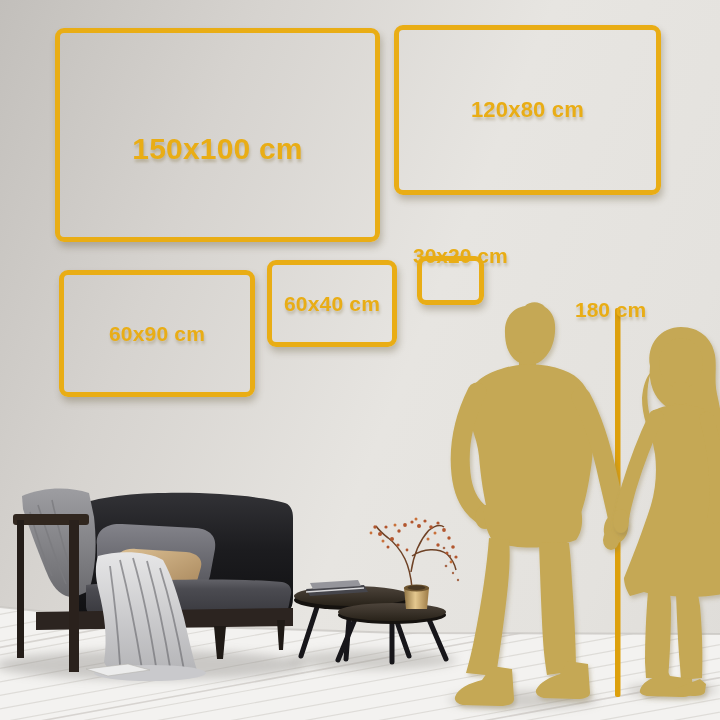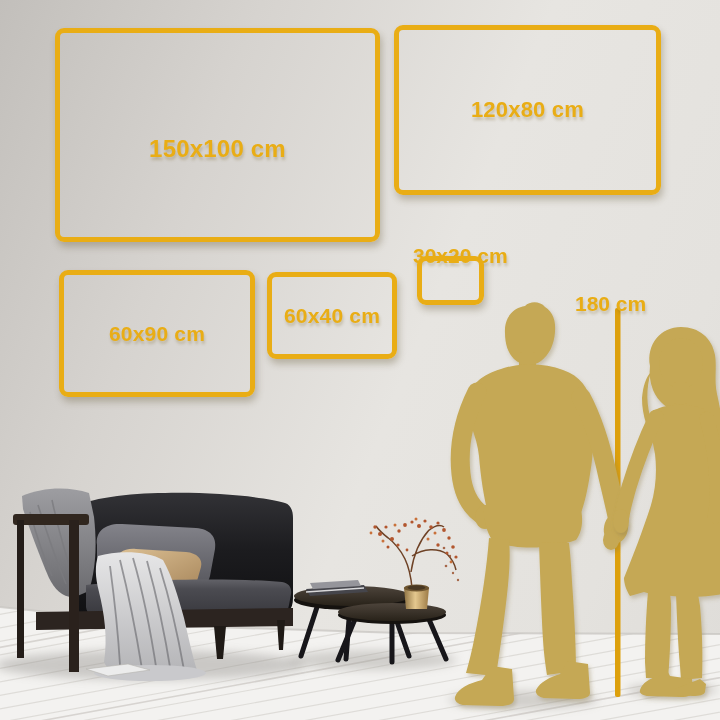--- a/index.html
+++ b/index.html
@@ -15,34 +15,34 @@
     border-radius:9px;
     box-shadow:2px 5px 7px rgba(100,88,55,.33);
     display:flex;align-items:center;justify-content:center;
   }
   .sz{
     font-weight:800;color:var(--frame_gold,#E9AD15);
     letter-spacing:.2px;white-space:nowrap;
     text-shadow:1px 3px 3px rgba(115,92,30,.28);
   }
   .f150{left:55px;top:28px;width:325px;height:214px;}
-  .f150 .sz{font-size:24px;margin-top:28px;}
+  .f150 .sz{font-size:30px;margin-top:28px;}
   .f120{left:394px;top:25px;width:267px;height:170px;}
   .f120 .sz{font-size:22px;}
   .f6090{left:59px;top:258px;width:196px;height:127px;margin-top:12px;}
-  .f6040{left:267px;top:272px;width:130px;height:87px;}
+  .f6040{left:267px;top:260px;width:130px;height:87px;}
   .f3020{left:417px;top:256px;width:67px;height:49px;}
   .f6090 .sz,.f6040 .sz{font-size:21px;}
   .floating-label{
     position:absolute;font-weight:800;font-size:21px;
     color:var(--frame_gold,#E9AD15);white-space:nowrap;
     text-shadow:1px 3px 3px rgba(115,92,30,.28);
   }
   .lbl3020{left:413px;top:244px;}
-  .lbl180{left:575px;top:292px;}
+  .lbl180{left:575px;top:298px;}
   
   .sil{fill:var(--silhouette_gold,#C5A854);}
   .sil-st{stroke:var(--silhouette_gold,#C5A854);fill:none;stroke-linecap:round;}
   .hline{fill:var(--line_gold,#DDA00C);}
 </style>
 </head>
 <body>
 
 <div class="stage">
 

